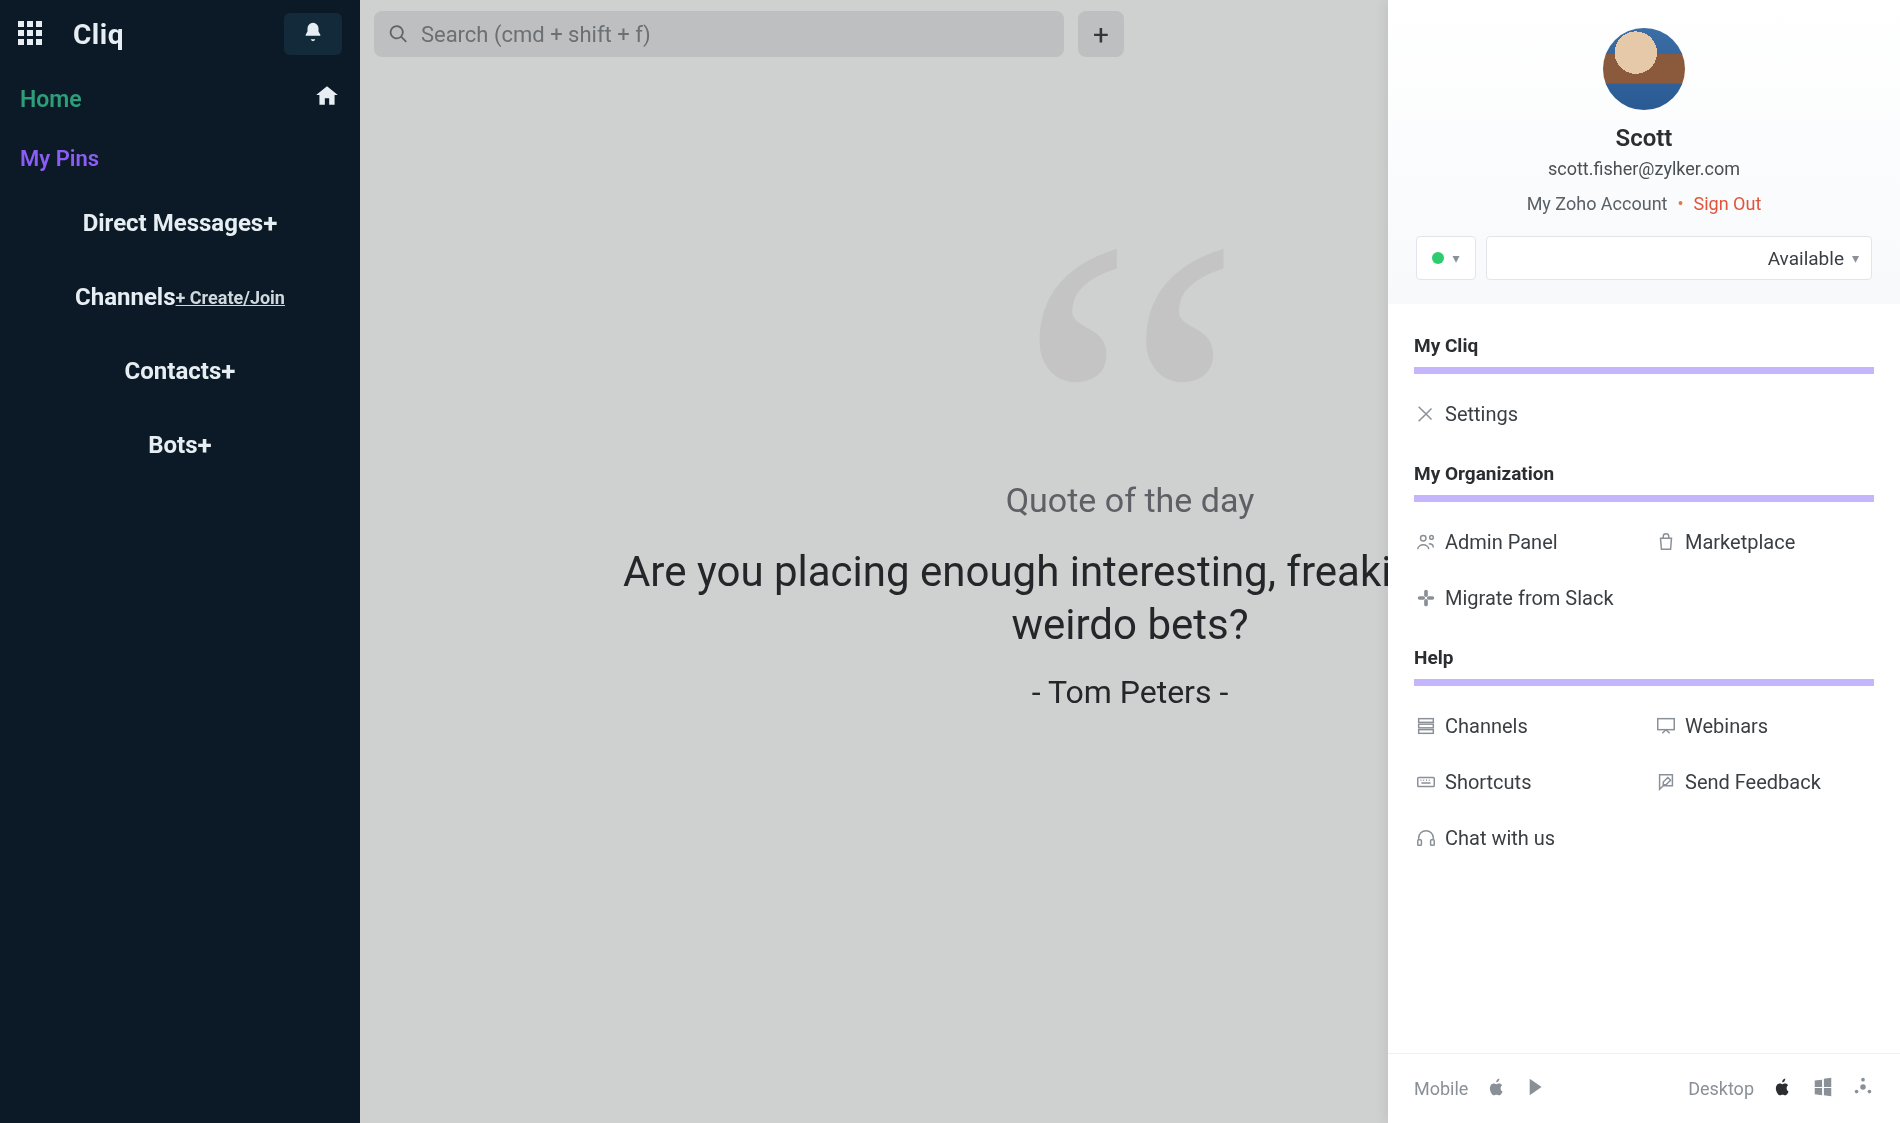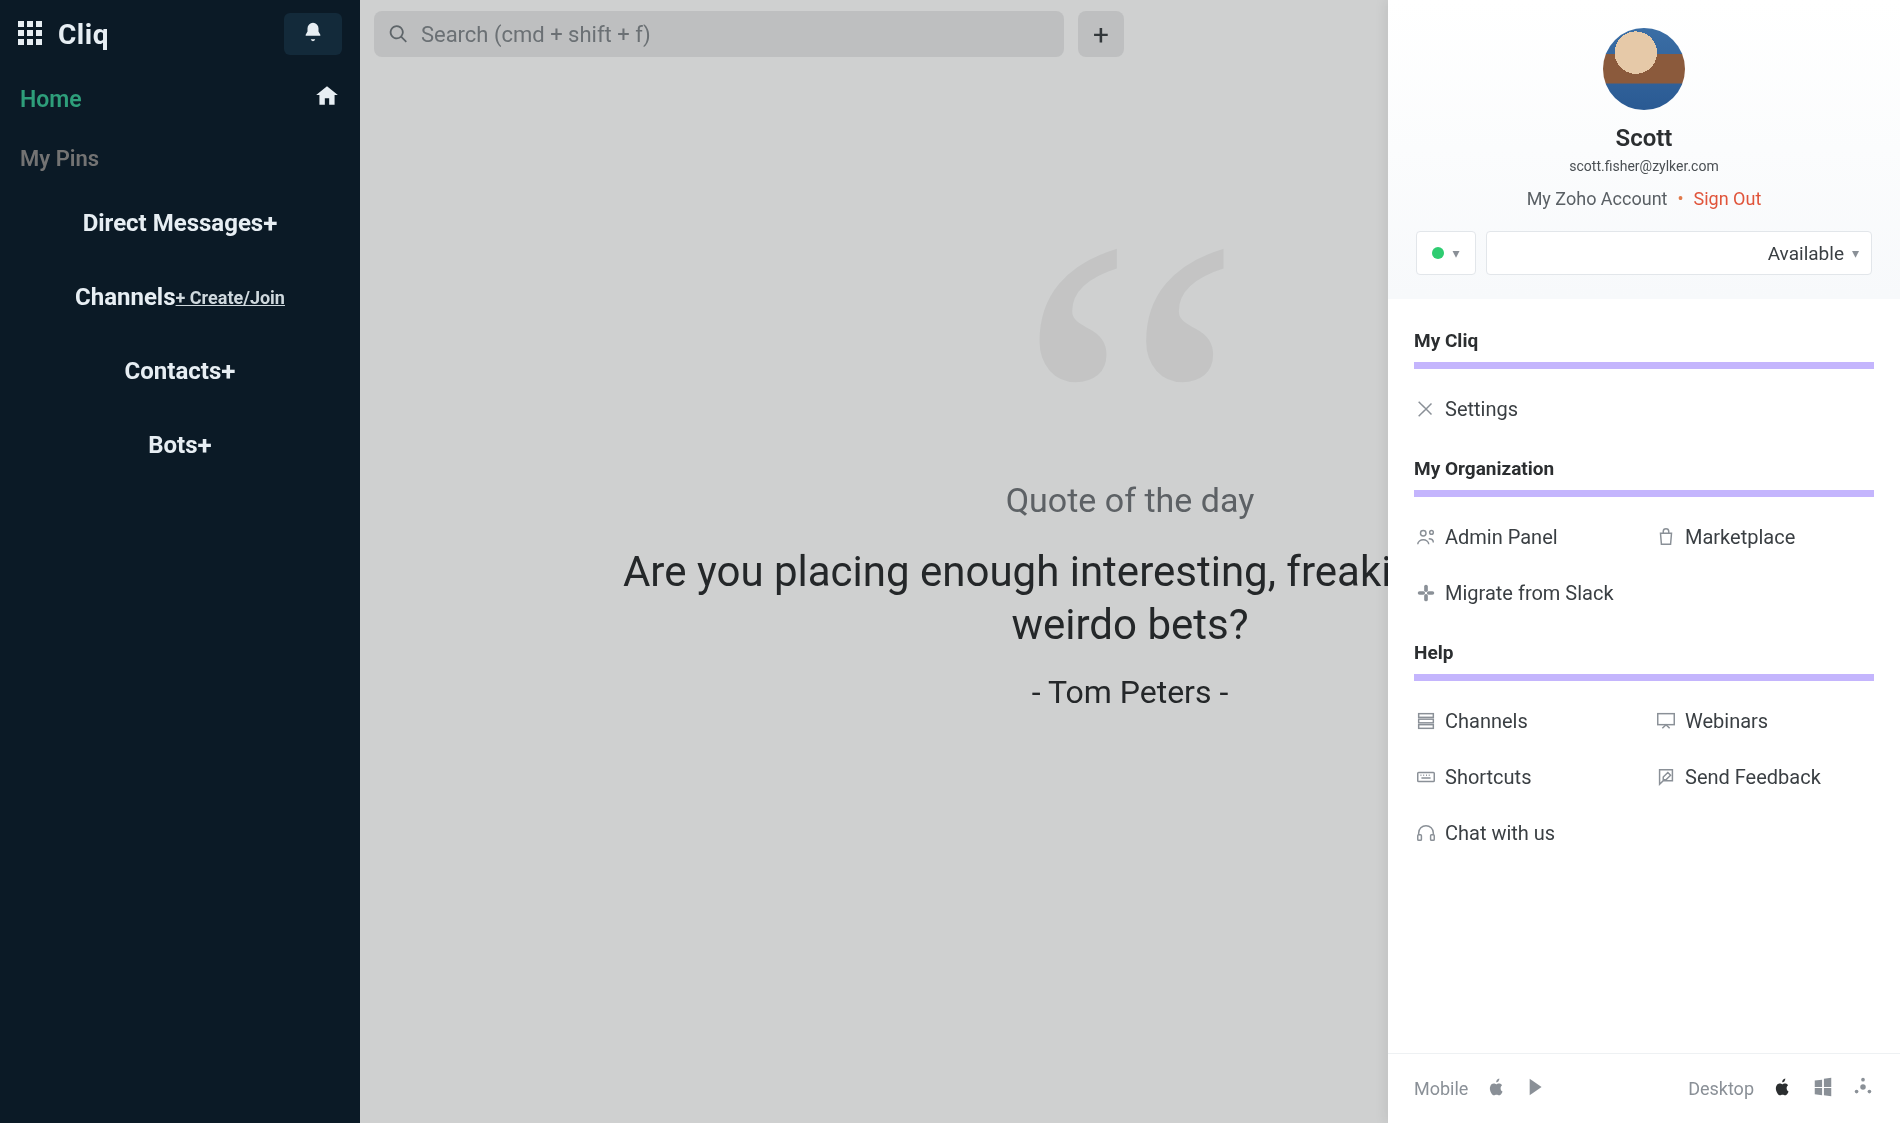--- a/index.html
+++ b/index.html
@@ -13,21 +13,21 @@
     color: #e7eef3;
     display: flex;
     flex-direction: column;
     flex: 0 0 360px;
   }
   .sidebar-top {
     height: 68px;
     display: flex;
     align-items: center;
     padding: 0 18px;
-    gap: 14px;
+    gap: 29px;
   }
   .grid-icon {
     width: 26px; height: 26px; display: grid; grid-template-columns: repeat(3, 6px); grid-template-rows: repeat(3, 6px); gap: 3px;
   }
   .grid-icon span { background: #e7eef3; width: 6px; height: 6px; }
   .brand {
     font-size: 28px; font-weight: 700; color: #e7eef3; letter-spacing: .5px;
   }
   .bell-wrap {
     margin-left: auto;
@@ -44,21 +44,21 @@
     height: 62px;
     font-size: 23px; font-weight: 600;
     color: #e7eef3;
     cursor: pointer;
   }
   .nav-item.home { color: #2e9e7a; }
   .nav-sub {
     display: flex; align-items: center; justify-content: space-between;
     height: 56px;
     font-size: 22px; font-weight: 600;
-    color: #737373;
+    color: #8b5cf6;
   }
   .section-header {
     display: flex; align-items: center; justify-content: center;
     height: 74px;
     font-size: 24px; font-weight: 700;
     color: #e7eef3;
   }
   .plus-icon { font-size: 26px; color: #e7eef3; }
   .create-join { font-size: 18px; color: #cfd8dd; text-decoration: underline; cursor: pointer; }
   .house-icon svg { width: 26px; height: 26px; fill: #e7eef3; }
@@ -150,21 +150,21 @@
   .avatar {
     width: 82px; height: 82px; border-radius: 50%;
     background: radial-gradient(circle at 40% 30%, #e6c9a8 0 28%, transparent 28%),
                 linear-gradient(#8b5a3c 0 0) center/100% 36% no-repeat,
                 linear-gradient(#3b6ea5,#2a5a93);
     background-color:#d9b08c;
     background-blend-mode: normal;
     overflow:hidden;
   }
   .profile-name { font-size: 24px; font-weight: 600; margin-top: 14px; color: #2b2e30; }
-  .profile-email { font-size: 14px; color: #4a4f53; margin-top: 6px; }
+  .profile-email { font-size: 18px; color: #4a4f53; margin-top: 6px; }
   .profile-links { margin-top: 14px; font-size: 18px; color: #5a6065; display:flex; align-items:center; gap:10px;}
   .profile-links .dot { color:#e07a4c; }
   .signout { color: #e0543a; }
 
   .status-row {
     display: flex; gap: 10px; margin-top: 22px; width: 100%;
     padding: 0 2px;
   }
   .status-pill {
     height: 44px; border:1px solid #e2e6ea; border-radius:4px; background:#fff;

